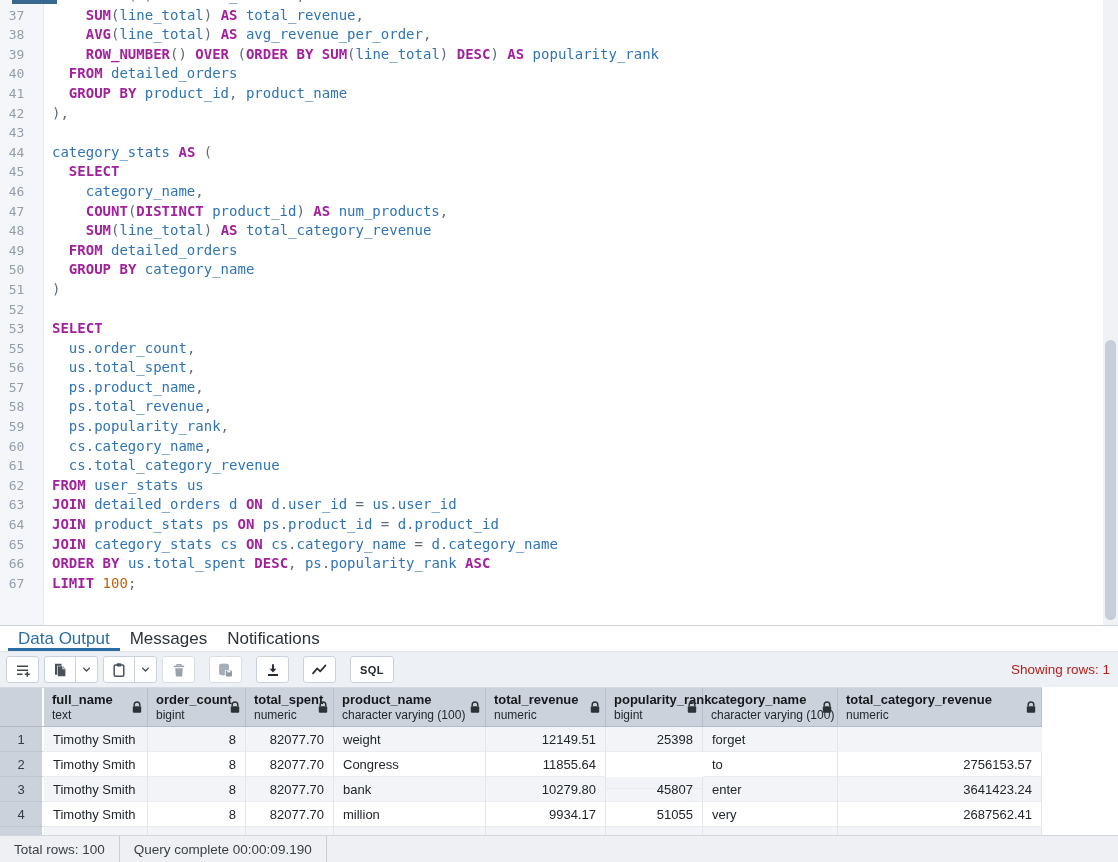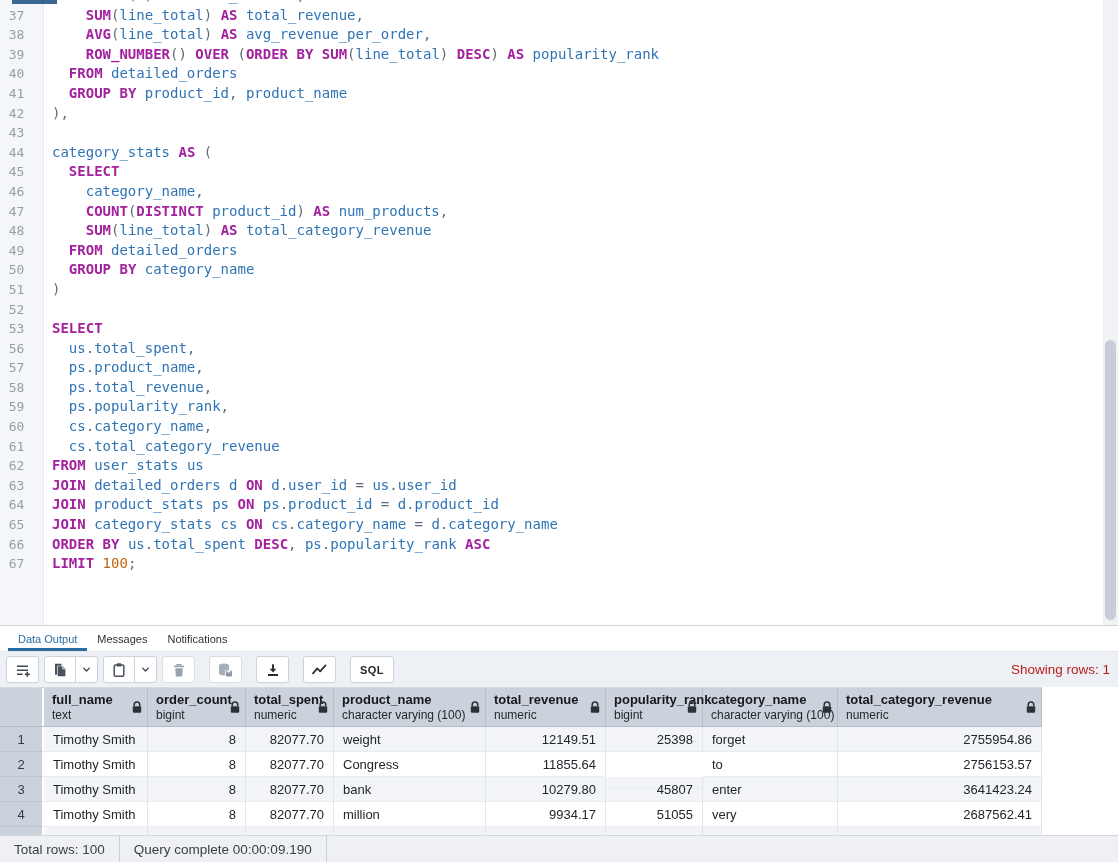--- a/index.html
+++ b/index.html
@@ -22,21 +22,21 @@
   .id { color:#2f74b5; }
   .num { color:#c2620a; }
   .pun { color:#5f6b78; }
   .editor-scrollbar { position:absolute; right:0; top:0; width:15px; height:100%; background:#f0f2f5; }
   .editor-scrollbar .thumb { position:absolute; left:2px; width:11px; top:340px; height:280px;
                              border-radius:6px; background:#c8ced9; }
 
   
   .panel-tabs { position:absolute; top:626px; left:0; width:100%; height:26px; background:#fff;
                 border-bottom:1px solid #e2e5ea; display:flex; align-items:stretch; padding-left:8px; }
-  .tab { display:flex; align-items:center; padding:0 10px; font-size:11px; color:#2b3238; cursor:pointer; }
+  .tab { display:flex; align-items:center; padding:0 10px; font-size:17px; color:#2b3238; cursor:pointer; }
   .tab.active { color:#2a6da4; box-shadow:inset 0 -3px 0 #2a6da4; }
 
   
   .toolbar { position:absolute; top:652px; left:0; width:100%; height:35px; background:#edf0f4;
              display:flex; align-items:center; padding:0 6px; gap:5px; }
   .btn { display:inline-flex; align-items:center; justify-content:center; height:27px; min-width:33px;
          background:#fff; border:1px solid #ccd2d9; border-radius:3px; cursor:pointer; }
   .btn .seg { display:flex; align-items:center; justify-content:center; height:100%; padding:0 7px; }
   .btn .seg + .seg { border-left:1px solid #ccd2d9; padding:0 4px; }
   .btn.disabled { border-color:#dadee3; }
@@ -141,20 +141,24 @@
         </div>
         <div class="code-line">
           <span class="ln">52</span>
           <span class="ct"></span>
         </div>
         <div class="code-line">
           <span class="ln">53</span>
           <span class="ct"><span class="kw">SELECT</span></span>
         </div>
         <div class="code-line">
+          <span class="ln">55</span>
+          <span class="ct"><span>  </span><span class="id">us</span><span class="pun">.</span><span class="id">order_count</span><span class="pun">,</span></span>
+        </div>
+        <div class="code-line">
           <span class="ln">56</span>
           <span class="ct"><span>  </span><span class="id">us</span><span class="pun">.</span><span class="id">total_spent</span><span class="pun">,</span></span>
         </div>
         <div class="code-line">
           <span class="ln">57</span>
           <span class="ct"><span>  </span><span class="id">ps</span><span class="pun">.</span><span class="id">product_name</span><span class="pun">,</span></span>
         </div>
         <div class="code-line">
           <span class="ln">58</span>
           <span class="ct"><span>  </span><span class="id">ps</span><span class="pun">.</span><span class="id">total_revenue</span><span class="pun">,</span></span>
@@ -358,21 +362,20 @@
       </div>
       <div class="g-row odd">
         <div class="g-rn" style="width: 44px;">1</div>
         <div class="g-cell" style="width: 104px;">Timothy Smith</div>
         <div class="g-cell numcol" style="width: 98px;">8</div>
         <div class="g-cell numcol" style="width: 88px;">82077.70</div>
         <div class="g-cell" style="width: 152px;">weight</div>
         <div class="g-cell numcol" style="width: 120px;">12149.51</div>
         <div class="g-cell numcol" style="width: 97px;">25398</div>
         <div class="g-cell" style="width: 135px;">forget</div>
-        <div class="g-cell numcol" style="width: 204px;">2755954.86</div>
       </div>
       <div class="g-row">
         <div class="g-rn" style="width: 44px;">2</div>
         <div class="g-cell" style="width: 104px;">Timothy Smith</div>
         <div class="g-cell numcol" style="width: 98px;">8</div>
         <div class="g-cell numcol" style="width: 88px;">82077.70</div>
         <div class="g-cell" style="width: 152px;">Congress</div>
         <div class="g-cell numcol" style="width: 120px;">11855.64</div>
         <div class="g-cell numcol" style="width: 97px; margin-top: 36px;">27851</div>
         <div class="g-cell" style="width: 135px; text-align: right;">to</div>

